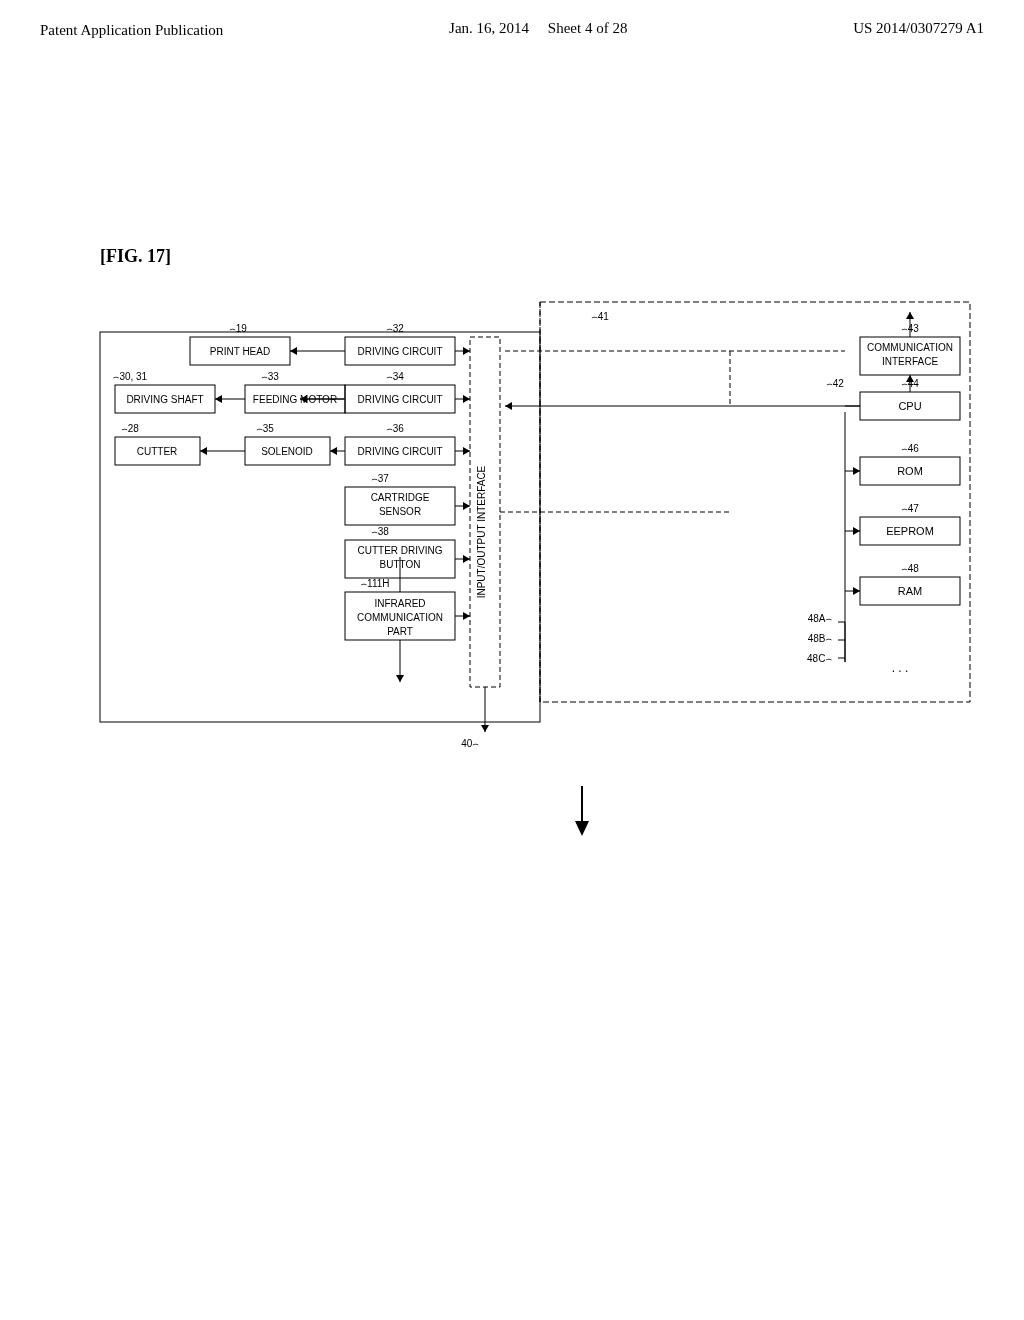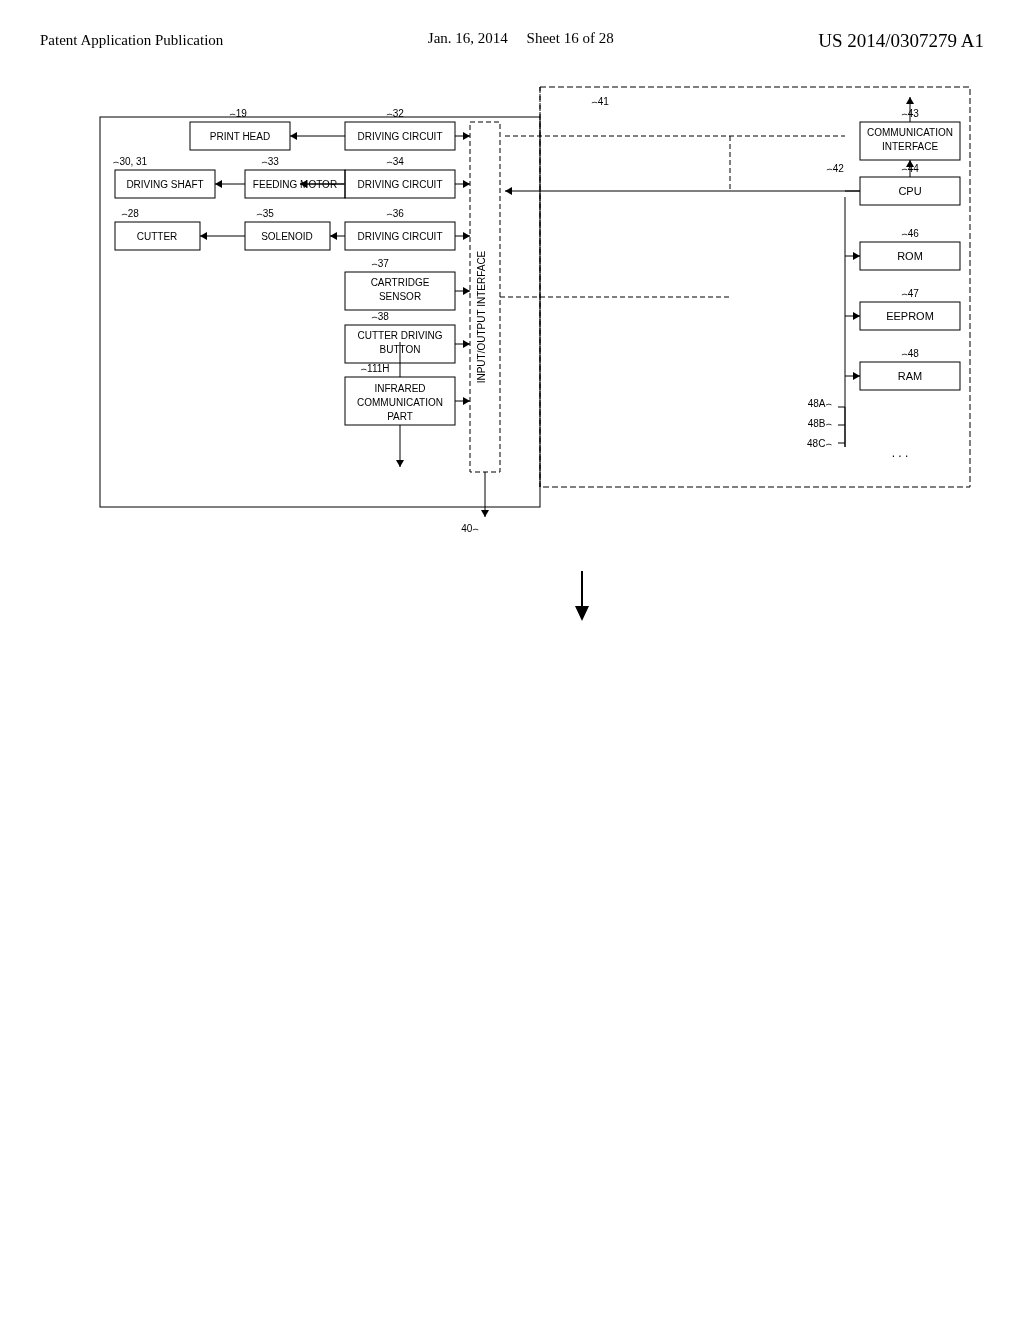--- a/index.html
+++ b/index.html
@@ -7,21 +7,21 @@
       width: 1024px;
       min-height: 1320px;
       background: #fff;
       font-family: 'Times New Roman', Times, serif;
       color: #000;
     }
 
     .page-container {
       width: 1024px;
       min-height: 1320px;
-      padding: 30px 40px;
+      padding: 20px 40px;
       position: relative;
     }
 
     
     .header {
       display: flex;
       justify-content: space-between;
       align-items: flex-start;
       margin-bottom: 10px;
       padding-bottom: 5px;
@@ -29,21 +29,21 @@
     .header-left {
       font-size: 15px;
       font-weight: normal;
       line-height: 1.4;
     }
     .header-center {
       font-size: 15px;
       text-align: center;
     }
     .header-right {
-      font-size: 19px;
+      font-size: 15px;
       text-align: right;
     }
 
     
     .fig-label {
       font-size: 18px;
       font-weight: bold;
       margin-top: 200px;
       margin-bottom: 15px;
       margin-left: 60px;
@@ -65,27 +65,30 @@
 <body>
 
 <div class="page-container">
 
   <div class="header">
     <div class="header-left">
       <span>Patent Application Publication</span>
     </div>
     <div class="header-center">
       <span>Jan. 16, 2014</span>&nbsp;&nbsp;&nbsp;&nbsp;
-      <span>Sheet 16 of 28</span>
+      <span>Sheet 4 of 28</span>
     </div>
     <div class="header-right">
       <span>US 2014/0307279 A1</span>
     </div>
   </div>
 
+  <div class="fig-label">
+    <span>[FIG. 17]</span>
+  </div>
 
   <div class="diagram-wrapper">
     <svg class="diagram-svg" viewBox="0 0 900 520" xmlns="http://www.w3.org/2000/svg" font-family="Arial, sans-serif" font-size="11">
 
       <rect x="450" y="20" width="430" height="400" fill="none" stroke="#000" stroke-width="1" stroke-dasharray="6,3"></rect>
 
       <rect x="10" y="50" width="440" height="390" fill="none" stroke="#000" stroke-width="1"></rect>
 
       <rect x="100" y="55" width="100" height="28" fill="none" stroke="#000" stroke-width="1"></rect>
       <text x="150" y="73" text-anchor="middle" font-size="10">PRINT HEAD</text>

